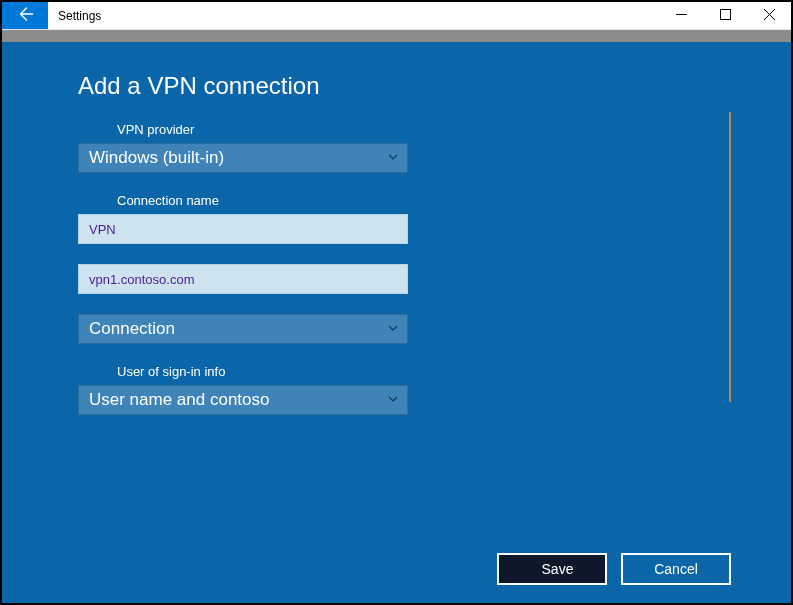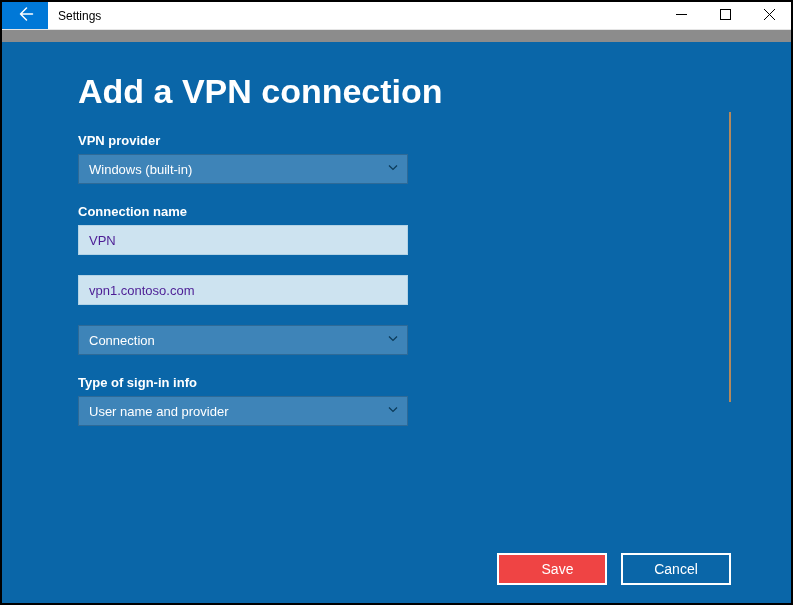--- a/index.html
+++ b/index.html
@@ -56,42 +56,43 @@
     }
 
     .content {
       position: relative;
       height: calc(605px - 28px - 12px - 4px);
       background: #0a66a8;
       color: #fff;
       padding: 30px 76px 60px 76px;
     }
     .page-title {
-      font-size: 34px;
-      font-weight: 700;
+      font-size: 24px;
+      font-weight: 400;
       margin-bottom: 22px;
     }
     .field-block { margin-bottom: 20px; }
     .field-label {
       font-size: 13px;
-      font-weight: 700;
+      font-weight: 400;
       margin-bottom: 6px;
       display: block;
+      margin-left: 39px;
     }
     .combo {
       position: relative;
       width: 330px;
       height: 30px;
       background: #3e84b8;
       border: 1px solid #2e6a97;
       color: #fff;
       display: flex;
       align-items: center;
       padding: 0 10px;
-      font-size: 13px;
+      font-size: 17px;
     }
     .combo .chev {
       position: absolute;
       right: 8px;
       top: 50%;
       transform: translateY(-50%);
     }
     .combo .chev svg { width: 12px; height: 12px; stroke: #0b3a58; fill: none; stroke-width: 1.2;}
     .txt-input {
       width: 330px;
@@ -125,21 +126,21 @@
       height: 32px;
       border: 2px solid #fff;
       background: transparent;
       color: #fff;
       font-size: 14px;
       display: flex;
       align-items: center;
       justify-content: center;
     }
     .btn.primary {
-      background: #ef4444;
+      background: #0f172a;
       padding-left: 11px;
     }
   </style>
 </head>
 <body>
 
 <div class="titlebar">
   <div class="back-btn">
     <span>
       <svg viewBox="0 0 24 24">
@@ -203,23 +204,23 @@
   <div class="field-block">
     <div class="combo">
       <span>Connection</span>
       <span class="chev"><svg viewBox="0 0 12 12">
             <polyline points="2,4 6,8 10,4"></polyline>
           </svg></span>
     </div>
   </div>
 
   <div class="field-block">
-    <span class="field-label">Type of sign-in info</span>
+    <span class="field-label">User of sign-in info</span>
     <div class="combo">
-      <span>User name and provider</span>
+      <span>User name and contoso</span>
       <span class="chev"><svg viewBox="0 0 12 12">
             <polyline points="2,4 6,8 10,4"></polyline>
           </svg></span>
     </div>
   </div>
 
   <div class="footer">
     <div class="btn primary">
       <span>Save</span>
     </div>

